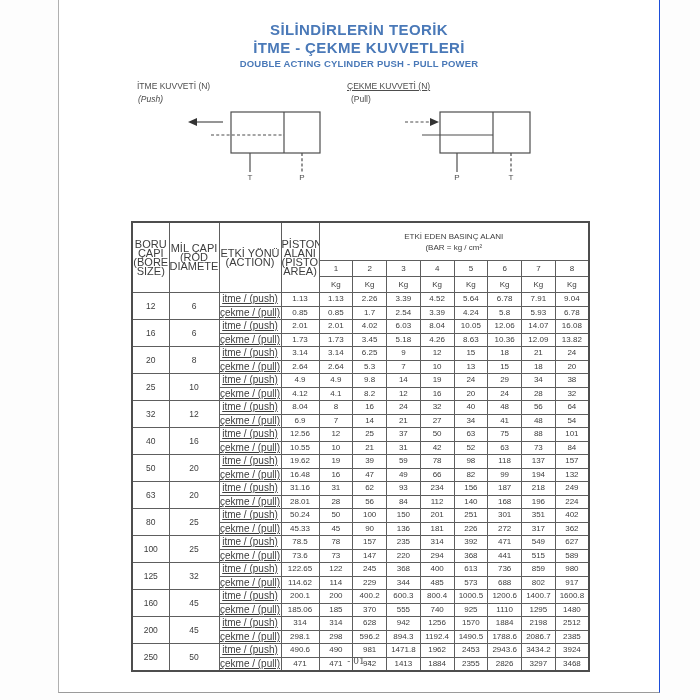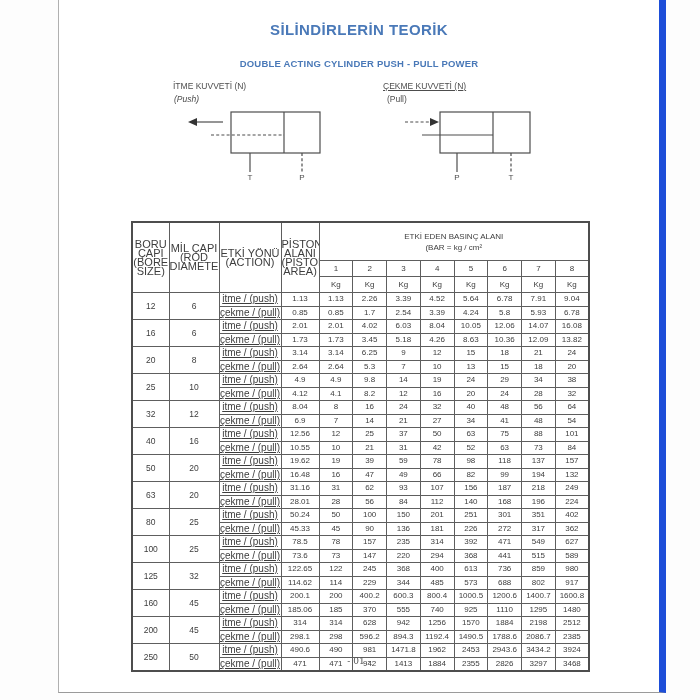--- a/index.html
+++ b/index.html
@@ -1,23 +1,23 @@
 <!DOCTYPE html>
 <html><head>
 <meta charset="utf-8">
 <style>
   html,body{margin:0;padding:0;width:700px;height:700px;background:#fdfdfd;
     font-family:"Liberation Sans",sans-serif;}
   .page{position:absolute;left:58px;top:0;width:600px;height:692px;background:#ffffff;
-    border-left:1px solid #b0b0b0;border-right:7px solid #1d4ed8;border-bottom:1px solid #9a9a9a;}
+    border-left:1px solid #b0b0b0;border-right:1px solid #1d4ed8;border-bottom:1px solid #9a9a9a;}
   .abs{position:absolute;}
   .title-line{width:600px;text-align:center;font-weight:bold;letter-spacing:.4px;}
   .title-main{font-size:15px;line-height:18px;}
   .title-sub{font-size:9.5px;line-height:12px;letter-spacing:.2px;text-align:center;}
-  .diag-label{font-size:8.5px;color:#4d4d4d;line-height:11px;margin-left:36px;}
+  .diag-label{font-size:8.5px;color:#4d4d4d;line-height:11px;}
   .port-label{font-size:8px;color:#4d4d4d;width:12px;text-align:center;}
   table.force{border-collapse:collapse;table-layout:fixed;border:2px solid #4d4d4d;
     color:#3d3d3d;background:#fff;}
   table.force th, table.force td{border:1px solid #5e5e5e;text-align:center;
     vertical-align:middle;padding:0;font-weight:normal;overflow:hidden;}
   th.hdr{font-size:11px;line-height:9px;}
   th.press-hdr{font-size:8px;line-height:11px;height:37px;}
   tr.num-row th{height:15px;font-size:8px;}
   tr.unit-row th{height:15px;font-size:8px;}
   td.bore{font-size:8.5px;}
@@ -30,20 +30,21 @@
   svg .ln{stroke:#4d4d4d;stroke-width:1.2;fill:none;}
   svg .dash{stroke-dasharray:3,2.2;}
   svg .head{fill:#333;stroke:none;}
 </style>
 </head>
 <body>
 
 <div class="page">
 
   <div class="abs title-line title-main" style="left:0;top:21px;color:#4a79b8;">SİLİNDİRLERİN TEORİK</div>
+  <div class="abs title-line title-main" style="left:0;top:39px;color:#4a79b8;">İTME - ÇEKME KUVVETLERİ</div>
   <div class="abs title-line title-sub" style="left:0;top:58px;color:#4a79b8;">DOUBLE ACTING CYLINDER PUSH - PULL POWER</div>
 
   <div class="abs diag-label" style="left:78px;top:81px;">İTME KUVVETİ (N)</div>
   <div class="abs diag-label" style="left:79px;top:94px;font-style:italic;">(Push)</div>
   <div class="abs diag-label" style="left:288px;top:81px;text-decoration:underline;">ÇEKME KUVVETİ (N)</div>
   <div class="abs diag-label" style="left:292px;top:94px;">(Pull)</div>
 
   <svg class="abs" style="left:61px;top:80px;" width="480" height="130" viewBox="120 80 480 130">
 
     <g>
@@ -303,21 +304,21 @@
           <td class="val">132</td>
         </tr>
         <tr>
           <td class="bore" rowspan="2">63</td>
           <td class="rod" rowspan="2">20</td>
           <td class="action">itme / (push)</td>
           <td class="val">31.16</td>
           <td class="val">31</td>
           <td class="val">62</td>
           <td class="val">93</td>
-          <td class="val">107</td>
+          <td class="val">234</td>
           <td class="val">156</td>
           <td class="val">187</td>
           <td class="val">218</td>
           <td class="val">249</td>
         </tr>
         <tr>
           <td class="action">çekme / (pull)</td>
           <td class="val">28.01</td>
           <td class="val">28</td>
           <td class="val">56</td>

